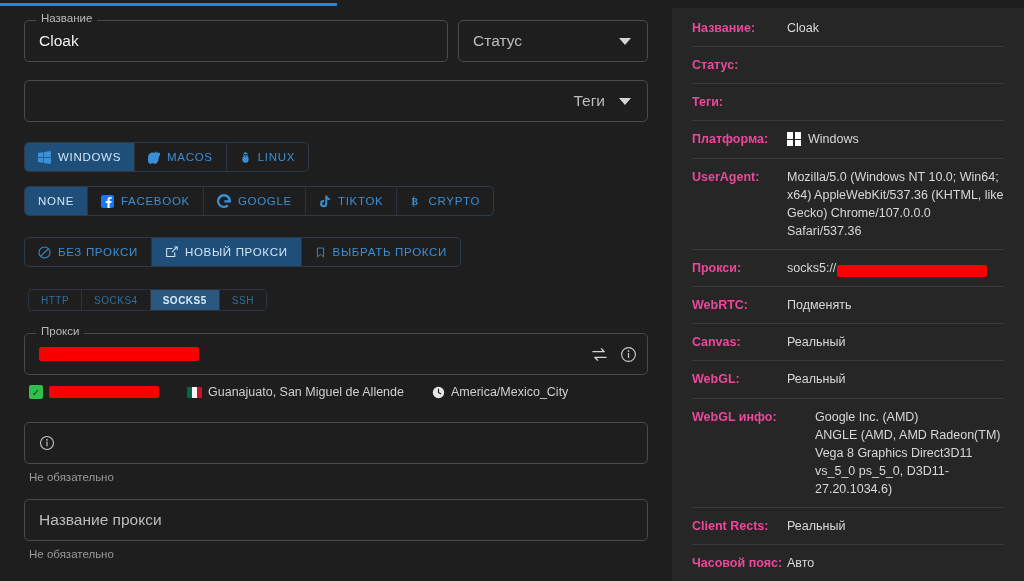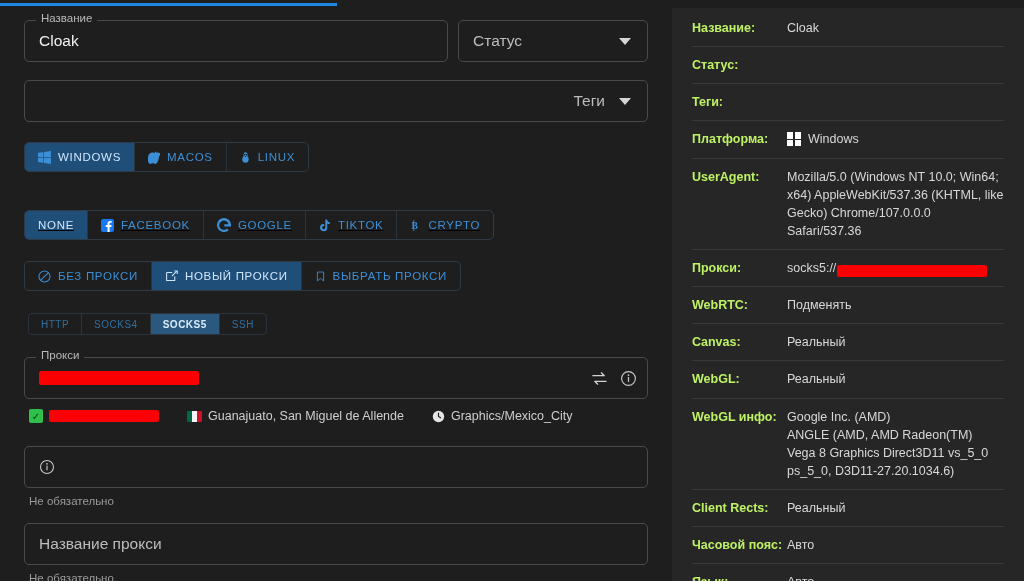--- a/index.html
+++ b/index.html
@@ -69,21 +69,21 @@
     color:#3b8fd6;
     background:transparent;
     border-right:1px solid #2b343d;
     white-space:nowrap;
     text-transform:uppercase;
   }
   .seg .segbtn:last-child { border-right:none; }
   .seg .segbtn.active { background:#1f4e79; color:#cfe6fb; }
 
   .group-os     { margin-top:20px; }
-  .group-social { margin-top:38px;text-decoration:underline; }
+  .group-social { margin-top:14px; }
   .group-proxy  { margin-top:21px; }
 
   .seg.small { border-color:#2b343d; border-radius:4px; }
   .seg.small .segbtn {
     height:20px; padding:0 12px; font-size:10px; letter-spacing:0.5px;
     color:#2f6f9e;
   }
   .seg.small .segbtn.active { background:#2a587f; color:#d8ecfd; font-weight:bold; }
   .group-prototype { margin-top:22px; margin-left:4px; }
 
@@ -126,30 +126,30 @@
   }
   .info-row {
     display:flex; align-items:flex-start;
     border-bottom:1px solid #3a3a3a;
     padding:9px 0;
     min-height:32px;
   }
   .info-row:first-child { padding-top:11px; }
   .info-label {
     width:95px; flex:0 0 95px;
-    font-size:12.5px; font-weight:bold; color:#bef264;
+    font-size:12.5px; font-weight:bold; color:#ec4899;
     line-height:1.45;
   }
   .info-value {
     flex:1;
     font-size:12.5px; color:#d8d8d8;
     line-height:1.45;
     word-break:break-word;
   }
-  .info-value.multi { white-space:pre-line; }
+  .info-value.multi { white-space:pre-line;margin-left:28px; }
   .info-value.with-icon { display:flex; align-items:center; gap:7px; }
   .proxy-val { display:flex; align-items:flex-end; }
   .proxy-val .redacted { width:150px; height:12px; margin-left:1px; }
   .win-glyph {
     width:14px;height:14px;
     display:grid;grid-template-columns:1fr 1fr;grid-template-rows:1fr 1fr;gap:1.6px;
   }
   .win-glyph i{background:#ffffff;display:block;}
 </style>
 </head>
@@ -335,21 +335,21 @@
         <span>Guanajuato, San Miguel de Allende</span>
       </span>
       <span class="geo-sep"></span>
       <span class="geo-chunk">
         <span>
           <svg class="ic" width="13" height="13" viewBox="0 0 16 16">
               <circle cx="8" cy="8" r="7" fill="#e6e6e6"></circle>
               <path d="M8 3.8V8l2.6 1.6" fill="none" stroke="#1e1e1e" stroke-width="1.4" stroke-linecap="round"></path>
             </svg>
         </span>
-        <span>Graphics/Mexico_City</span>
+        <span>America/Mexico_City</span>
       </span>
     </div>
 
     
     <div class="field field-link">
       <span>
         <svg class="ic" width="16" height="16" viewBox="0 0 18 18">
             <circle cx="9" cy="9" r="7.3" fill="none" stroke="#c9c9c9" stroke-width="1.2"></circle>
             <circle cx="9" cy="5.4" r=".95" fill="#c9c9c9"></circle>
             <rect x="8.35" y="7.4" width="1.3" height="5.2" fill="#c9c9c9"></rect>

